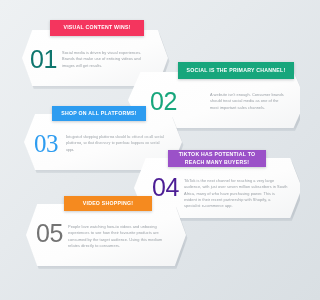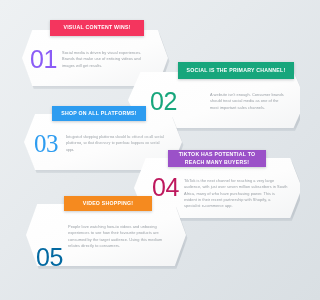--- a/index.html
+++ b/index.html
@@ -72,45 +72,45 @@
     letter-spacing: 0.05px;
   }
 </style>
 </head>
 <body>
 
 <div id="stage">
     <div class="card-shadow" style="left: 23.5px; top: 33px; width: 146px; height: 56px;"></div>
     <div class="card" style="left: 22px; top: 30px; width: 146px; height: 56px;"></div>
     <div class="body-row" style="left: 30px; top: 48px; width: 122px;">
-      <div class="num" style="color: #8b5cf6; width: 26px; text-align: right;">01</div>
+      <div class="num" style="color: #0f766e; width: 26px; text-align: right;">01</div>
       <div class="desc" style="margin-left: 6px; width: 90px; padding-top: 2px;">Social media is driven by visual experiences. Brands that make use of enticing videos and images will get results.</div>
     </div>
     <div class="banner" style="left: 50px; top: 20px; width: 94px; height: 16px; background: rgb(244, 53, 94);">VISUAL CONTENT WINS!</div>
     <div class="card-shadow" style="left: 129.5px; top: 75px; width: 178px; height: 56px;"></div>
     <div class="card" style="left: 128px; top: 72px; width: 178px; height: 56px;"></div>
     <div class="body-row" style="left: 150px; top: 90px; width: 134px; gap: 28px;">
       <div class="num" style="color: rgb(23, 166, 124); width: 26px;">02</div>
       <div class="desc" style="margin-left: 6px; width: 102px; padding-top: 2px;">A website isn't enough. Consumer brands should treat social media as one of the most important sales channels.</div>
     </div>
     <div class="banner" style="left: 178px; top: 62px; width: 116px; height: 17px; background: rgb(23, 166, 124);">SOCIAL IS THE PRIMARY CHANNEL!</div>
     <div class="card-shadow" style="left: 25.5px; top: 117px; width: 158px; height: 56px;"></div>
     <div class="card" style="left: 24px; top: 114px; width: 158px; height: 56px;"></div>
     <div class="body-row" style="left: 34px; top: 132px; width: 134px; font-family: Liberation Serif, serif;">
       <div class="num" style="color: rgb(45, 156, 240); width: 26px;">03</div>
       <div class="desc" style="margin-left: 6px; width: 102px; padding-top: 2px;">Integrated shopping platforms should be offered on all social platforms, so that discovery to purchase happens on social apps.</div>
     </div>
     <div class="banner" style="left: 52px; top: 106px; width: 94px; height: 15px; background: rgb(45, 156, 240);">SHOP ON ALL PLATFORMS!</div>
     <div class="card-shadow" style="left: 135.5px; top: 161px; width: 168px; height: 60px;"></div>
     <div class="card" style="left: 134px; top: 158px; width: 168px; height: 60px;"></div>
     <div class="body-row" style="left: 152px; top: 176px; width: 136px;">
-      <div class="num" style="color: #be185d; width: 26px;">04</div>
+      <div class="num" style="color: #4c1d95; width: 26px;">04</div>
       <div class="desc" style="margin-left: 6px; width: 104px; padding-top: 2px;">TikTok is the next channel for reaching a very large audience, with just over seven million subscribers in South Africa, many of who have purchasing power. This is evident in their recent partnership with Shopify, a specialist e-commerce app.</div>
     </div>
     <div class="banner" style="left: 168px; top: 150px; width: 98px; height: 17px; background: rgb(155, 81, 200);">TIKTOK HAS POTENTIAL TO REACH MANY BUYERS!</div>
     <div class="card-shadow" style="left: 27.5px; top: 207px; width: 160px; height: 62px;"></div>
     <div class="card" style="left: 26px; top: 204px; width: 160px; height: 62px;"></div>
     <div class="body-row" style="left: 36px; top: 222px; width: 136px;">
-      <div class="num" style="color: #0369a1; width: 26px; margin-top: 24px;">05</div>
+      <div class="num" style="color: #737373; width: 26px;">05</div>
       <div class="desc" style="margin-left: 6px; width: 104px; padding-top: 2px;">People love watching how-to videos and unboxing experiences to see how their favourite products are consumed by the target audience. Using this medium relates directly to consumers.</div>
     </div>
     <div class="banner" style="left: 64px; top: 196px; width: 88px; height: 15px; background: rgb(245, 138, 31);">VIDEO SHOPPING!</div>
   </div>
 
 </body></html>

